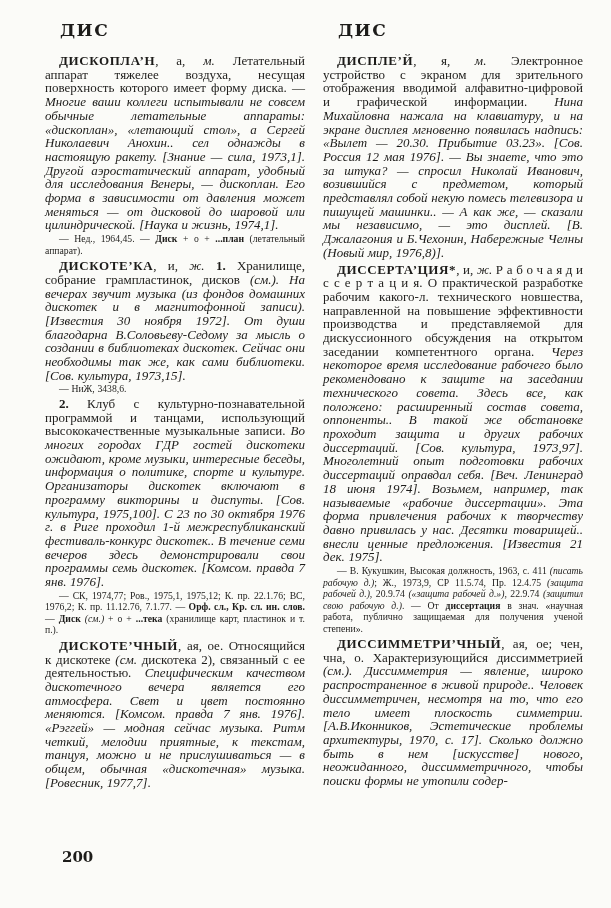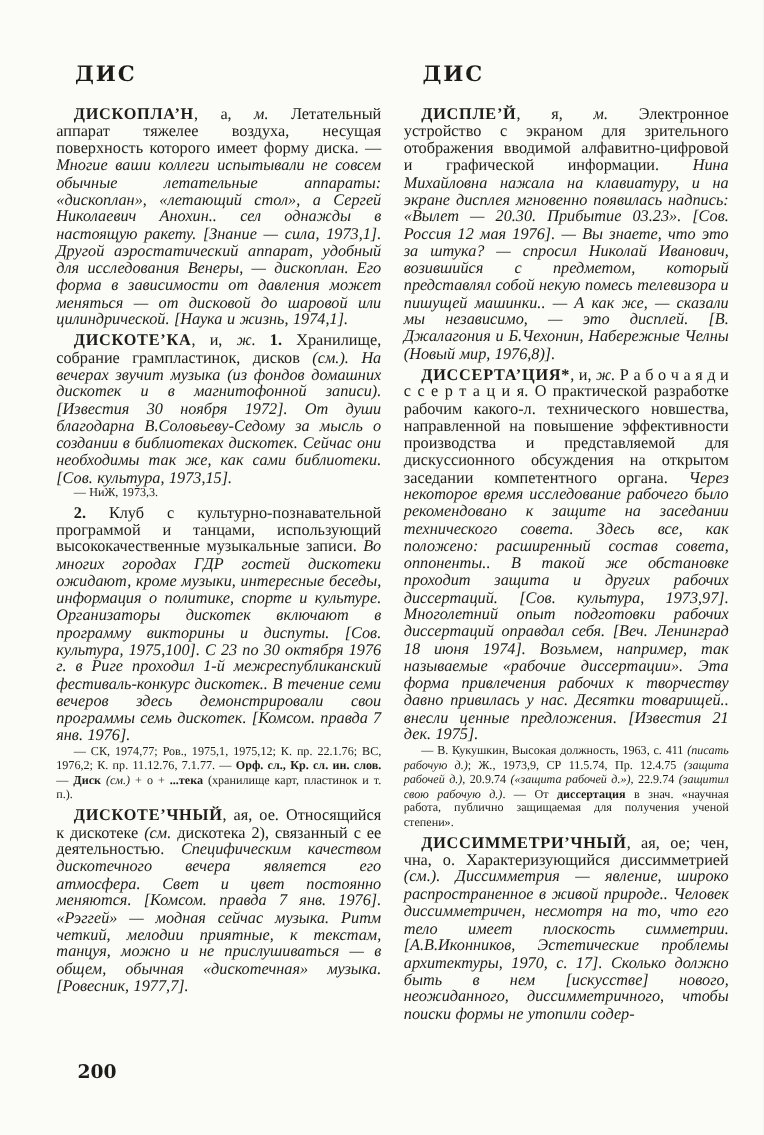--- a/index.html
+++ b/index.html
@@ -8,21 +8,21 @@
     width:611px;height:908px;
     background:#fbfbf8;
     overflow:hidden;
     color:#1d1c1a;
     font-family:"Liberation Serif","DejaVu Serif",serif;
     box-sizing:border-box;
   }
   .columns{
     display:flex;
     gap:18px;
-    padding:50px 28px 0 45px;
+    padding:20px 28px 0 45px;
     box-sizing:border-box;
     justify-content:flex-end;
   }
   .column{flex:0 0 260px;width:260px;}
   .col-header{
     font-weight:bold;
     font-size:17px;
     letter-spacing:1.5px;
     padding-left:15px;
     margin-bottom:14px;
@@ -52,24 +52,25 @@
 </head>
 <body>
 
 <div class="page">
   <div class="columns">
     <div class="column">
       <div class="col-header">ДИС</div>
       <div class="entries">
           <div class="entry">
             <p class="para def"><span class="run-h">ДИСКОПЛА’Н</span><span class="run-r">, а, </span><span class="run-i">м.</span><span class="run-r"> Летательный аппарат тяжелее воздуха, несущая поверхность которого имеет форму диска. — </span><span class="run-i">Многие ваши коллеги испытывали не совсем обычные летательные аппараты: «дископлан», «летающий стол», а Сергей Николаевич Анохин.. сел однажды в настоящую ракету. [Знание — сила, 1973,1]. Другой аэростатический аппарат, удобный для исследования Венеры, — дископлан. Его форма в зависимости от давления может меняться — от дисковой до шаровой или цилиндрической. [Наука и жизнь, 1974,1].</span></p>
+            <p class="para ref"><span class="run-r">— Нед., 1964,45. — </span><span class="run-b">Диск</span><span class="run-r"> + о + </span><span class="run-b">...план</span><span class="run-r"> (летательный аппарат).</span></p>
           </div>
           <div class="entry">
             <p class="para def"><span class="run-h">ДИСКОТЕ’КА</span><span class="run-r">, и, </span><span class="run-i">ж.</span><span class="run-b"> 1.</span><span class="run-r"> Хранилище, собрание грампластинок, дисков </span><span class="run-i">(см.).</span><span class="run-r"> </span><span class="run-i">На вечерах звучит музыка (из фондов домашних дискотек и в магнитофонной записи). [Известия 30 ноября 1972]. От души благодарна В.Соловьеву-Седому за мысль о создании в библиотеках дискотек. Сейчас они необходимы так же, как сами библиотеки. [Сов. культура, 1973,15].</span></p>
-            <p class="para ref"><span class="run-r">— НиЖ, 1973,3.</span></p>
+            <p class="para ref"><span class="run-r">— НиЖ, 3438,6.</span></p>
             <p class="para def"><span class="run-b">2.</span><span class="run-r"> Клуб с культурно-познавательной программой и танцами, использующий высококачественные музыкальные записи. </span><span class="run-i">Во многих городах ГДР гостей дискотеки ожидают, кроме музыки, интересные беседы, информация о политике, спорте и культуре. Организаторы дискотек включают в программу викторины и диспуты. [Сов. культура, 1975,100]. С 23 по 30 октября 1976 г. в Риге проходил 1-й межреспубликанский фестиваль-конкурс дискотек.. В течение семи вечеров здесь демонстрировали свои программы семь дискотек. [Комсом. правда 7 янв. 1976].</span></p>
             <p class="para ref"><span class="run-r">— СК, 1974,77; Ров., 1975,1, 1975,12; К. пр. 22.1.76; ВС, 1976,2; К. пр. 11.12.76, 7.1.77. — </span><span class="run-b">Орф. сл., Кр. сл. ин. слов.</span><span class="run-r"> — </span><span class="run-b">Диск</span><span class="run-r"> </span><span class="run-i">(см.)</span><span class="run-r"> + о + </span><span class="run-b">...тека</span><span class="run-r"> (хранилище карт, пластинок и т. п.).</span></p>
           </div>
           <div class="entry">
             <p class="para def"><span class="run-h">ДИСКОТЕ’ЧНЫЙ</span><span class="run-r">, ая, ое. Относящийся к дискотеке </span><span class="run-i">(см.</span><span class="run-r"> дискотека 2), связанный с ее деятельностью. </span><span class="run-i">Специфическим качеством дискотечного вечера является его атмосфера. Свет и цвет постоянно меняются. [Комсом. правда 7 янв. 1976]. «Рэггей» — модная сейчас музыка. Ритм четкий, мелодии приятные, к текстам, танцуя, можно и не прислушиваться — в общем, обычная «дискотечная» музыка. [Ровесник, 1977,7].</span></p>
           </div>
         </div>
     </div>
     <div class="column">
       <div class="col-header">ДИС</div>

